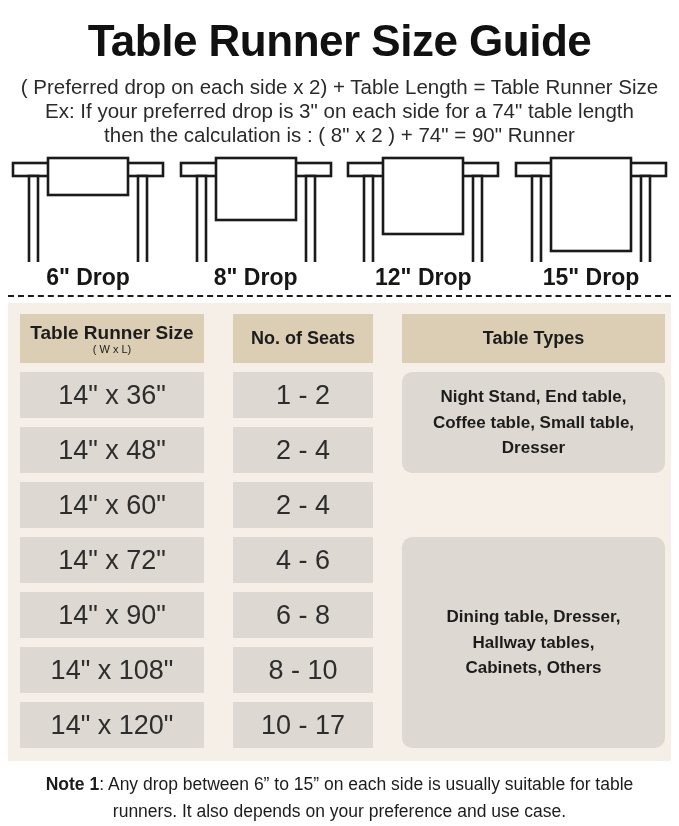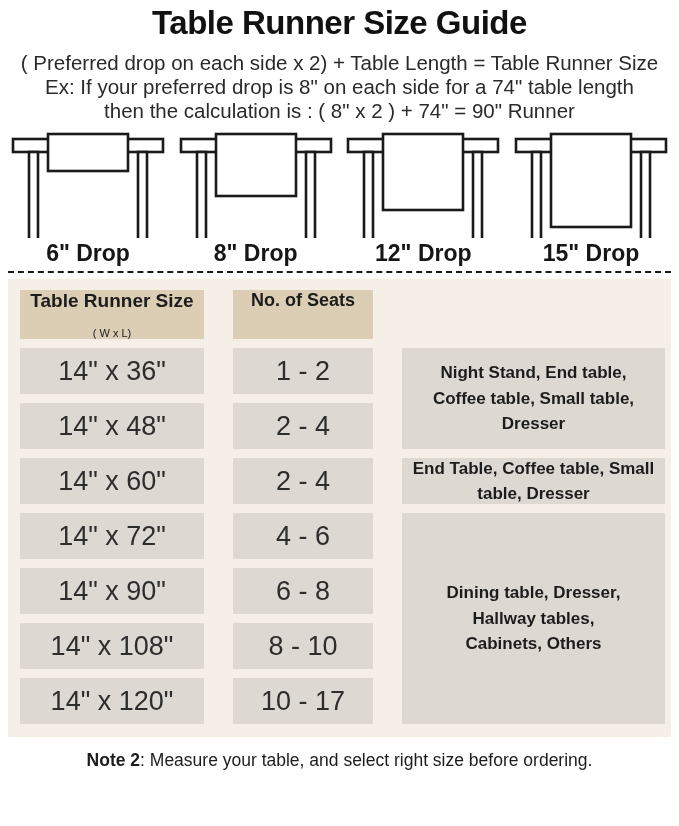--- a/index.html
+++ b/index.html
@@ -8,24 +8,24 @@
     width: 679px; height: 826px;
     background: #ffffff;
     color: #1f1f1f;
     font-family: "Liberation Sans", sans-serif;
     overflow: hidden;
   }
 
   
   .page-title {
     text-align: center;
-    font-size: 33px;
+    font-size: 44px;
     font-weight: 800;
     letter-spacing: -0.5px;
-    margin: 4px 0 9px;
+    margin: 16px 0 9px;
     color: #111;
   }
   .subline {
     text-align: center;
     font-size: 20.5px;
     margin: 0 0;
     color: #2a2a2a;
     white-space: nowrap;
   }
 
@@ -62,62 +62,62 @@
     grid-template-columns: 184px 140px 1fr;
     grid-template-rows: 49px repeat(7, 46px);
     column-gap: 29px;
     row-gap: 9px;
   }
   .hcell {
     background: #dccdb5;
     display: flex;
     flex-direction: column;
     align-items: center;
-    justify-content: space-between;
+    justify-content: center;
     text-align: center;
     font-weight: 700;
     color: #1c1c1c;
   }
   .hcell .h-main { font-size: 19px; line-height: 1.15; }
   .hcell .h-sub  { font-size: 11px; font-weight: 400; }
   .hcell.seats-h, .hcell.types-h { font-size: 18px; }
   .dcell {
     background: #ded8d2;
     display: flex;
     align-items: center;
     justify-content: center;
     text-align: center;
   }
   .size-cell, .seats-cell { font-size: 27px; font-weight: 400; color: #2d2d2d; }
   .types-cell { font-weight: 700; font-size: 17px; line-height: 1.5; color: #1c1c1c; }
   .types-cell .wrap-a { max-width: 212px; }
   .types-cell .wrap-b { max-width: 242px; }
   .types-cell .wrap-c { max-width: 176px; }
-  .col3 { grid-column: 3; }
+  .col3 { grid-column: 3; border-radius: 10px; }
   .group-a { grid-row: 2 / span 2; }
   .group-b { grid-row: 4; }
   .group-c { grid-row: 5 / span 4; }
 
   
   .notes {
     margin: 10px 12px 0;
     text-align: center;
     font-size: 17.5px;
     line-height: 1.52;
     color: #1c1c1c;
   }
   .notes p { margin: 0; }
   .notes strong { font-weight: 700; }
 </style>
 </head>
 <body>
 
 <h1 class="page-title">Table Runner Size Guide</h1>
 <div class="subline">( Preferred drop on each side x 2) + Table Length = Table Runner Size</div>
-<div class="subline">Ex: If your preferred drop is 8" on each side for a 74" table length</div>
+<div class="subline">Ex: If your preferred drop is 3" on each side for a 74" table length</div>
 <div class="subline">then the calculation is : ( 8" x 2 ) + 74" = 90" Runner</div>
 
 <div class="figures-row">
   <div class="figure-cell">
     <svg width="160" height="108" viewBox="0 0 160 108">
       <rect x="5" y="9" width="150" height="13"></rect>
       <rect x="21" y="22" width="9" height="100"></rect>
       <rect x="130" y="22" width="9" height="100"></rect>
       <rect x="40" y="4" width="80" height="37"></rect>
     </svg>
@@ -158,45 +158,44 @@
 <div class="divider-dashed"></div>
 
 <div class="size-panel">
   <div class="size-grid">
 
     <div class="hcell">
       <div class="h-main">Table Runner Size</div>
       <div class="h-sub">( W x L)</div>
     </div>
     <div class="hcell seats-h">No. of Seats</div>
+    <div class="hcell types-h">Table Types</div>
 
     <div class="dcell size-cell" style="grid-column:1;grid-row:2">14" x 36"</div>
     <div class="dcell size-cell" style="grid-column:1;grid-row:3">14" x 48"</div>
     <div class="dcell size-cell" style="grid-column:1;grid-row:4">14" x 60"</div>
     <div class="dcell size-cell" style="grid-column:1;grid-row:5">14" x 72"</div>
     <div class="dcell size-cell" style="grid-column:1;grid-row:6">14" x 90"</div>
     <div class="dcell size-cell" style="grid-column:1;grid-row:7">14" x 108"</div>
     <div class="dcell size-cell" style="grid-column:1;grid-row:8">14" x 120"</div>
 
     <div class="dcell seats-cell" style="grid-column:2;grid-row:2">1 - 2</div>
     <div class="dcell seats-cell" style="grid-column:2;grid-row:3">2 - 4</div>
     <div class="dcell seats-cell" style="grid-column:2;grid-row:4">2 - 4</div>
     <div class="dcell seats-cell" style="grid-column:2;grid-row:5">4 - 6</div>
     <div class="dcell seats-cell" style="grid-column:2;grid-row:6">6 - 8</div>
     <div class="dcell seats-cell" style="grid-column:2;grid-row:7">8 - 10</div>
     <div class="dcell seats-cell" style="grid-column:2;grid-row:8">10 - 17</div>
 
     <div class="dcell types-cell col3 group-a">
       <div class="wrap-a">Night Stand, End table, Coffee table, Small table, Dresser</div>
     </div>
-    <div class="dcell types-cell col3 group-b">
-      <div class="wrap-b">End Table, Coffee table, Small table, Dresser</div>
-    </div>
     <div class="dcell types-cell col3 group-c">
       <div class="wrap-c">Dining table, Dresser, Hallway tables, Cabinets, Others</div>
     </div>
 
   </div>
 </div>
 
 <div class="notes">
+  <p><strong>Note 1</strong><span>: Any drop between 6” to 15” on each side is usually suitable for table runners. It also depends on your preference and use case.</span></p>
   <p><strong>Note 2</strong><span>: Measure your table, and select right size before ordering.</span></p>
 </div>
 
 </body></html>

